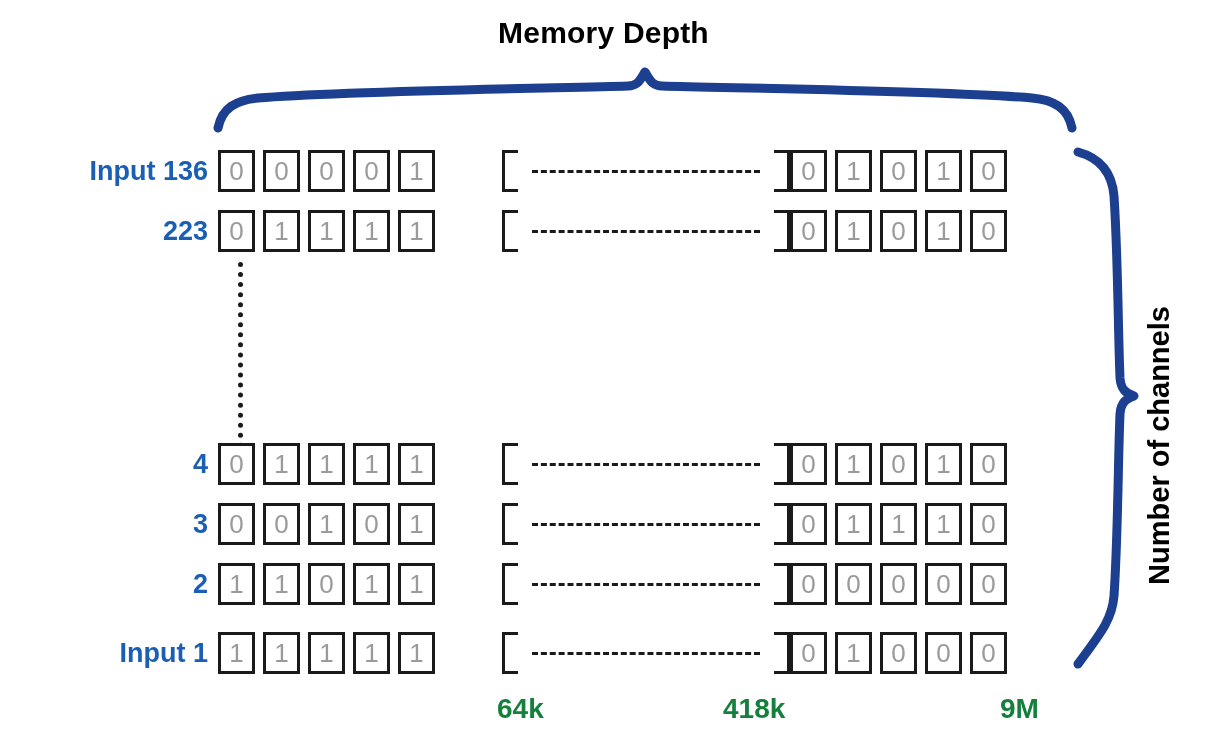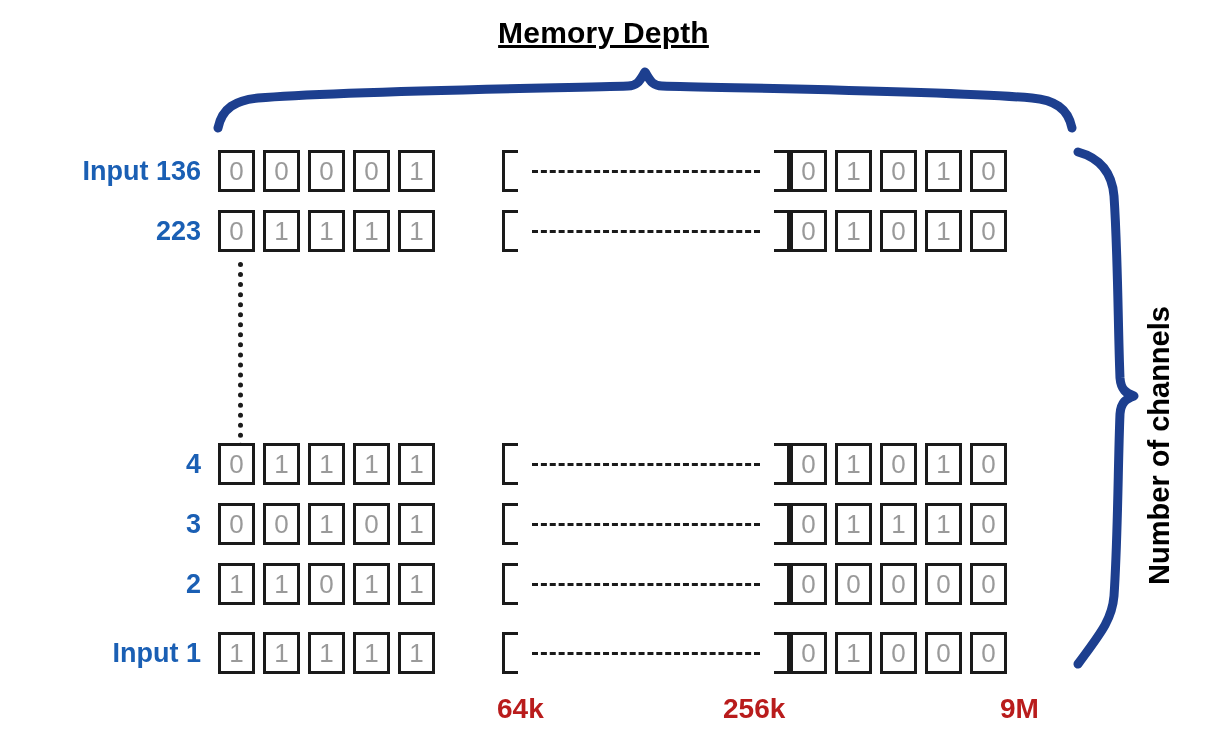--- a/index.html
+++ b/index.html
@@ -28,21 +28,20 @@
     text-align: center;
     font-size: 30px;
     font-weight: bold;
     color: #000000;
     letter-spacing: 0.2px;
   }
   
   #title-inner {
     display: inline-block;
     transform: translateX(-12px);
-    text-decoration: underline;
   }
 
   
   #braces {
     position: absolute;
     left: 0;
     top: 0;
     width: 1231px;
     height: 751px;
     pointer-events: none;
@@ -62,21 +61,21 @@
   #channels-label span {
     display: block;
     transform: rotate(-90deg);
     white-space: nowrap;
     font-size: 29px;
     font-weight: bold;
     color: #000000;
   }
   .rlabel-box {
     position: absolute;
-    left: 5px;
+    left: 12px;
     width: 196px;
     text-align: right;
     font-size: 27px;
     font-weight: bold;
     color: #1a5fb4;
     white-space: nowrap;
     line-height: 46px;
     height: 46px;
   }
 
@@ -132,21 +131,21 @@
     width: 0;
     height: 186px;
     border-left: 5px dotted #1a1a1a;
   }
 
   
   .axis-label {
     position: absolute;
     font-size: 28px;
     font-weight: bold;
-    color: #b91c1c;
+    color: #15803d;
     white-space: nowrap;
   }
 </style>
 </head>
 <body>
 
 <div id="stage">
 
   <div id="title">
     <span id="title-inner">Memory Depth</span>
@@ -293,17 +292,17 @@
         <div class="cell">0</div>
         <div class="cell">1</div>
         <div class="cell">0</div>
         <div class="cell">0</div>
         <div class="cell">0</div>
       </div>
     </div>
 
   <div id="axis-host">
       <div class="axis-label" style="left: 497px; top: 693px;">64k</div>
-      <div class="axis-label" style="left: 723px; top: 693px;">256k</div>
+      <div class="axis-label" style="left: 723px; top: 693px;">418k</div>
       <div class="axis-label" style="left: 1000px; top: 693px;">9M</div>
     </div>
 
 </div>
 
 </body></html>

